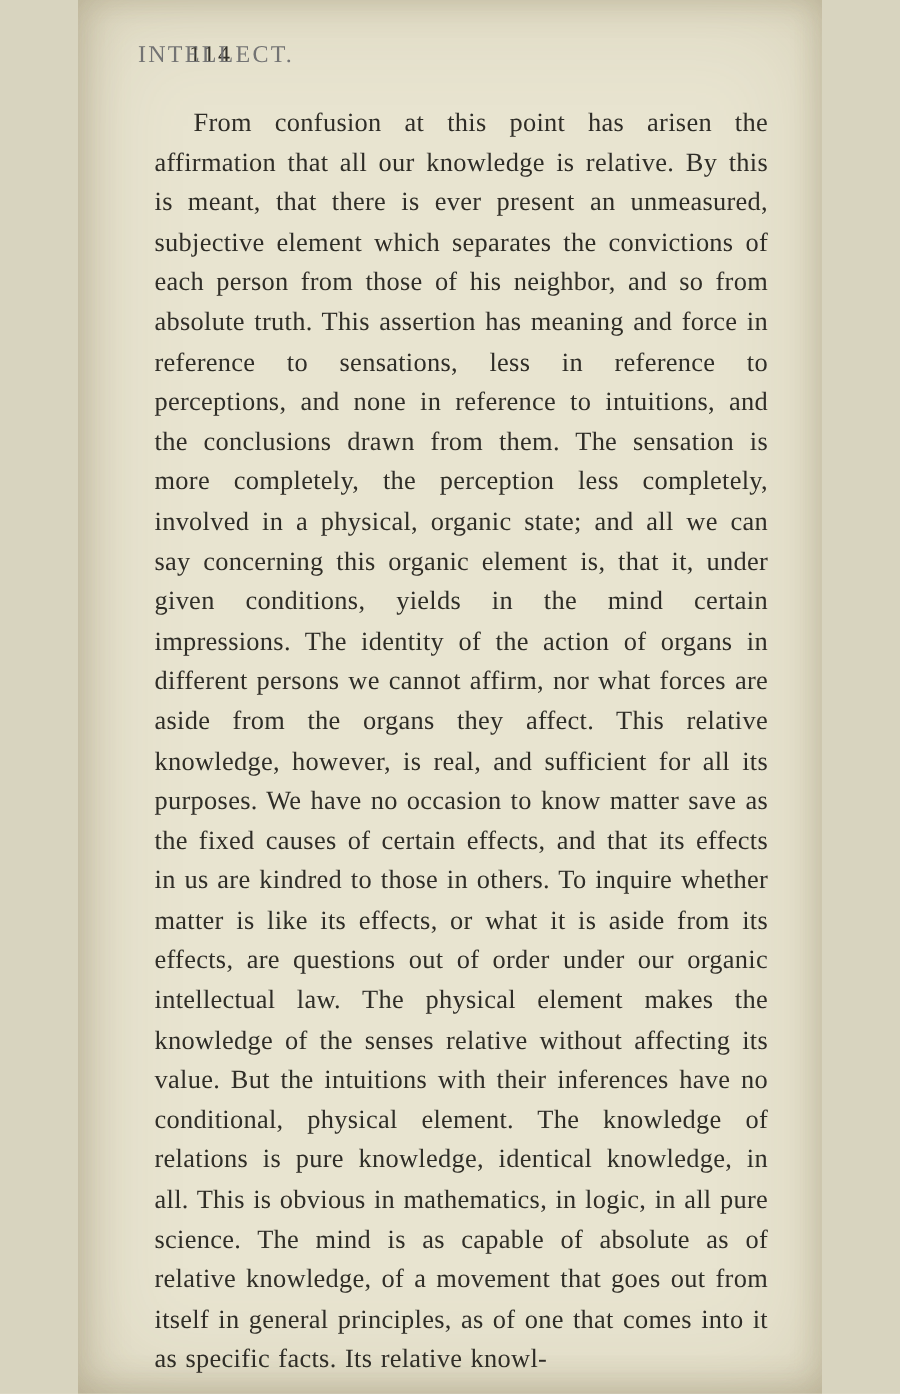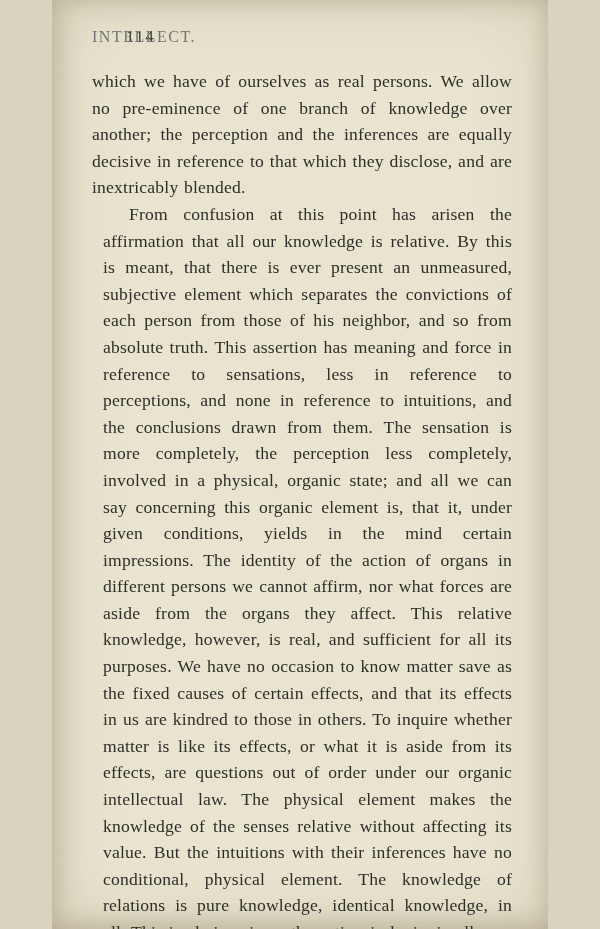--- a/index.html
+++ b/index.html
@@ -66,16 +66,15 @@
 </style>
 </head>
 <body>
 
 <div class="page">
   <div class="header-row">
     <span class="page-num">114</span>
     <span class="running-title">INTELLECT.</span>
   </div>
   <div class="body-text">
-    <p class="no-indent">which we have of ourselves as real persons.  We allow no pre-eminence of one branch of knowledge over another; the perception and the inferences are equally decisive in reference to that which they disclose, and are inextricably blended.</p>
     <p class="indent">From confusion at this point has arisen the affirmation that all our knowledge is relative.  By this is meant, that there is ever present an unmeasured, subjective element which separates the convictions of each person from those of his neighbor, and so from absolute truth.  This assertion has meaning and force in reference to sensations, less in reference to perceptions, and none in reference to intuitions, and the conclusions drawn from them.  The sensation is more completely, the perception less completely, involved in a physical, organic state; and all we can say concerning this organic element is, that it, under given conditions, yields in the mind certain impressions.  The identity of the action of organs in different persons we cannot affirm, nor what forces are aside from the organs they affect. This relative knowledge, however, is real, and sufficient for all its purposes.  We have no occasion to know matter save as the fixed causes of certain effects, and that its effects in us are kindred to those in others.  To inquire whether matter is like its effects, or what it is aside from its effects, are questions out of order under our organic intellectual law.  The physical element makes the knowledge of the senses relative without affecting its value.  But the intuitions with their inferences have no conditional, physical element.  The knowledge of relations is pure knowledge, identical knowledge, in all.  This is obvious in mathematics, in logic, in all pure science.  The mind is as capable of absolute as of relative knowledge, of a movement that goes out from itself in general principles, as of one that comes into it as specific facts.  Its relative knowl-</p>
   </div>
 </div>
 
 </body></html>

